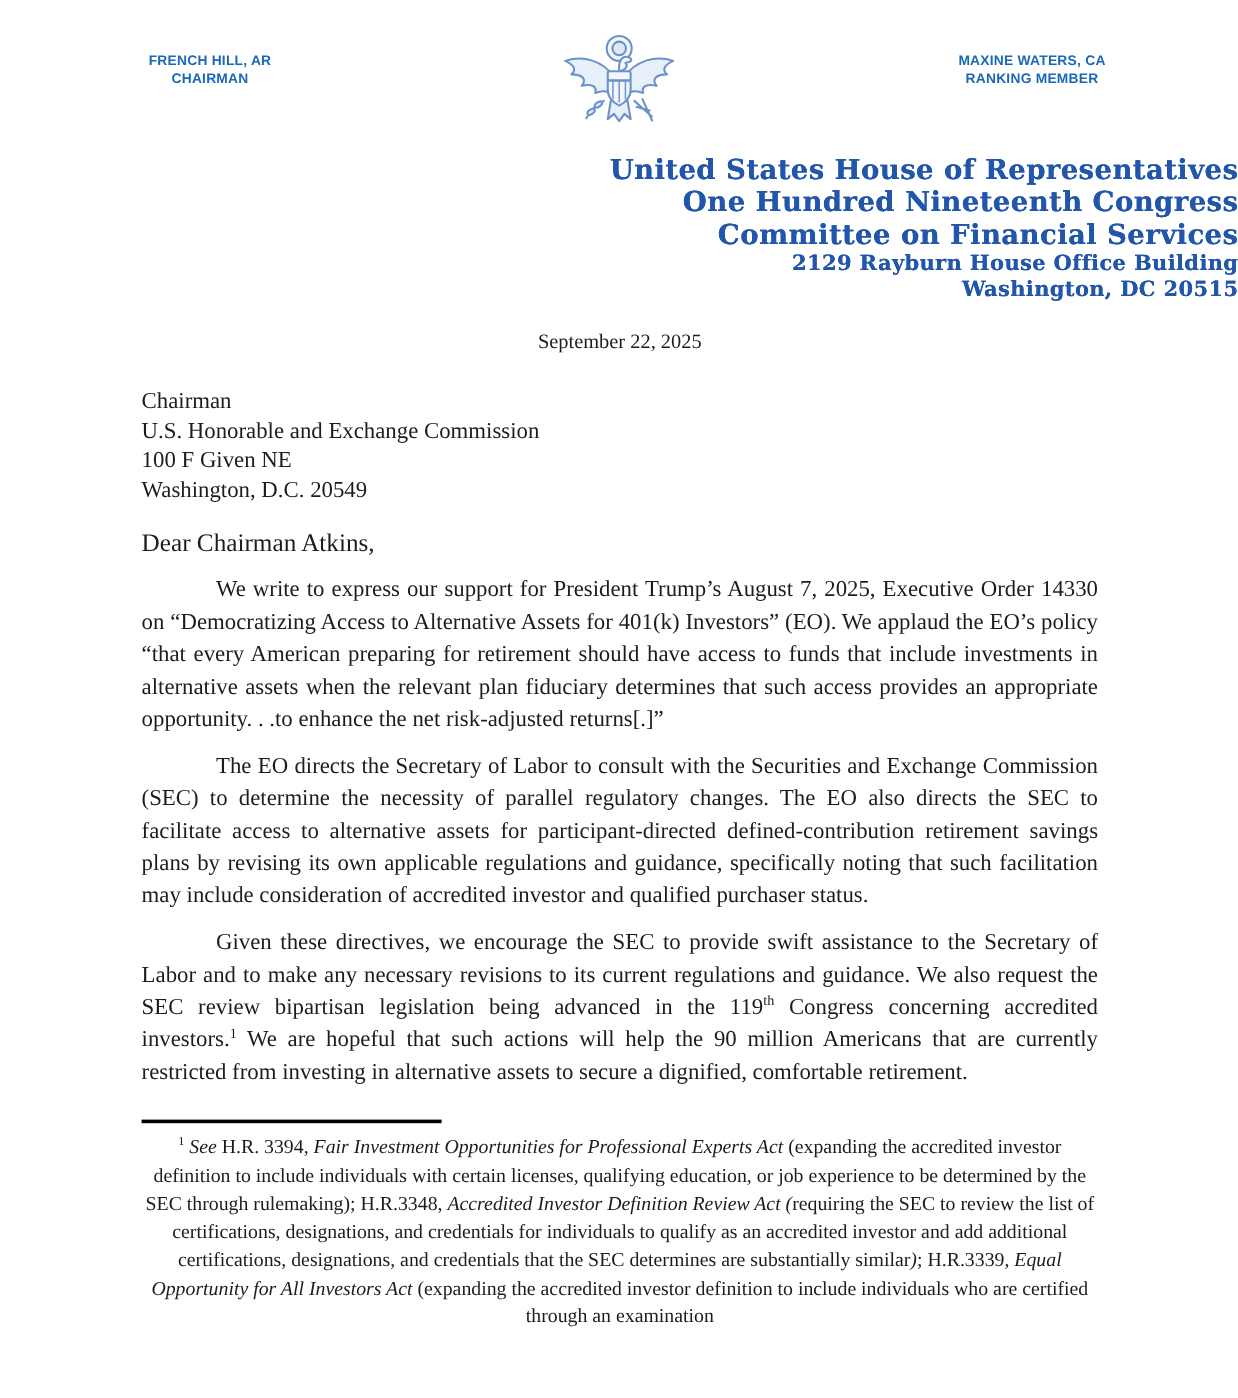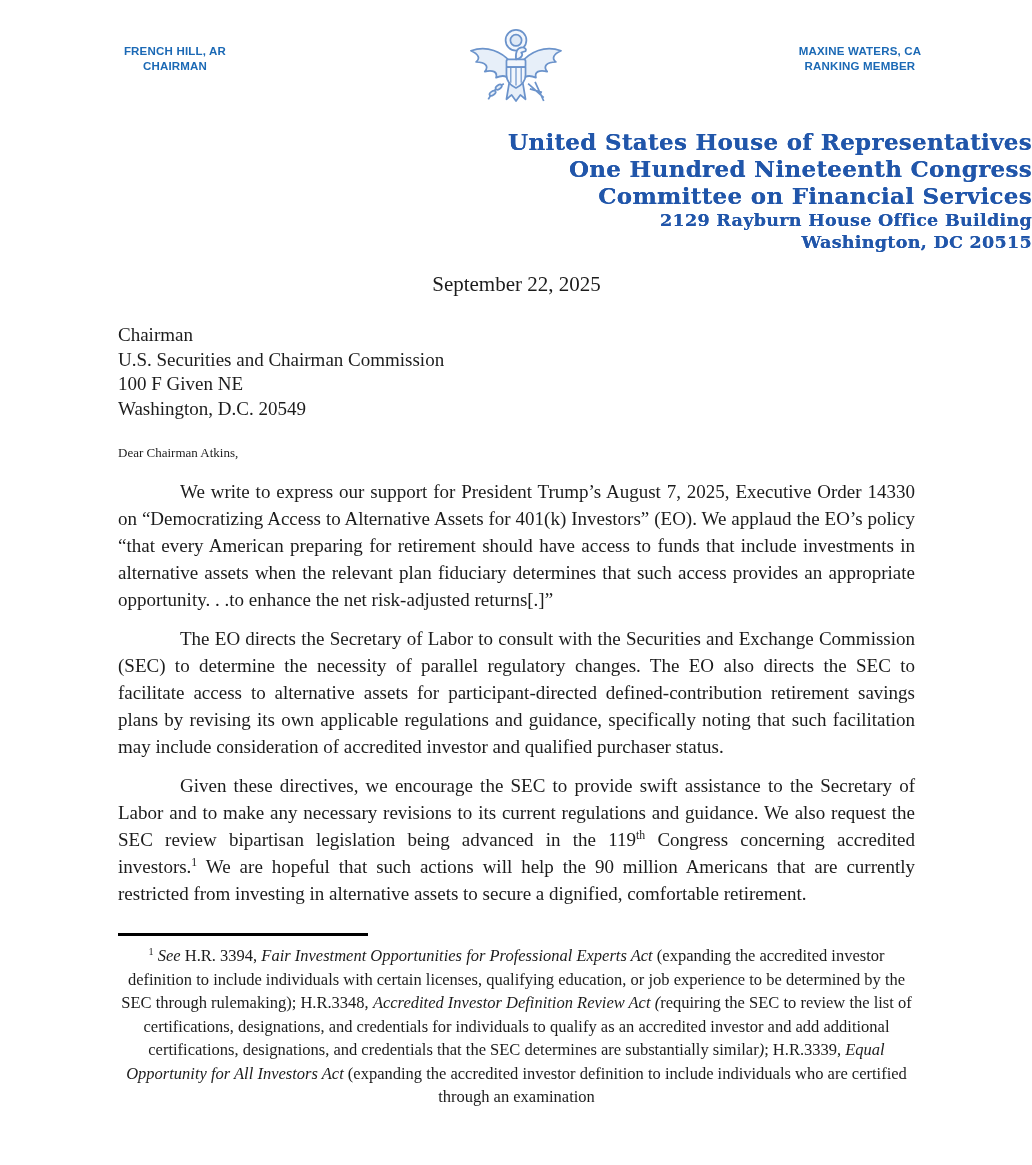--- a/index.html
+++ b/index.html
@@ -39,25 +39,25 @@
     font-family: "DejaVu Serif", "Liberation Serif", serif;
     font-weight: 700;
   }
   .org-line-lg { font-size: 23px; line-height: 27px; letter-spacing: 0.3px; text-shadow: 0 0 0.5px #2156aa; }
   .org-line-sm { font-size: 17.5px; line-height: 22px; letter-spacing: 0.3px; text-shadow: 0 0 0.4px #2156aa; }
   
   .content { padding: 0 117px 0 118px; }
   .date-line {
     margin-top: 18px;
     text-align: center;
-    font-size: 21px;
+    font-size: 17px;
     line-height: 27px;
   }
   .recipient { margin-top: 25px; font-size: 19px; line-height: 24.5px; }
-  .salutation { margin-top: 18px; font-size: 13px; line-height: 27px; }
+  .salutation { margin-top: 18px; font-size: 21px; line-height: 27px; }
   .para {
     margin-top: 12px;
     font-size: 19px;
     line-height: 27px;
     text-align: justify;
     text-indent: 62px;
   }
   .para:first-of-type { margin-top: 20px; }
   sup { font-size: 62%; line-height: 0; vertical-align: super; }
   .it { font-style: italic; }
@@ -121,21 +121,21 @@
       <div class="org-line-sm">2129 Rayburn House Office Building</div>
       <div class="org-line-sm">Washington, DC 20515</div>
     </div>
   </div>
 
   <div class="content">
     <div class="date-line">September 22, 2025</div>
 
     <div class="recipient">
       <div>Chairman</div>
-      <div>U.S. Securities and Chairman Commission</div>
+      <div>U.S. Honorable and Exchange Commission</div>
       <div>100 F Given NE</div>
       <div>Washington, D.C. 20549</div>
     </div>
 
     <div class="salutation">Dear Chairman Atkins,</div>
 
     <div class="para"><span>We write to express our support for President Trump’s August 7, 2025, Executive Order 14330 on “Democratizing Access to Alternative Assets for 401(k) Investors” (EO). We applaud the EO’s policy “that every American preparing for retirement should have access to funds that include investments in alternative assets when the relevant plan fiduciary determines that such access provides an appropriate opportunity. . .to enhance the net risk-adjusted returns[.]”</span></div>
     <div class="para"><span>The EO directs the Secretary of Labor to consult with the Securities and Exchange Commission (SEC) to determine the necessity of parallel regulatory changes. The EO also directs the SEC to facilitate access to alternative assets for participant-directed defined-contribution retirement savings plans by revising its own applicable regulations and guidance, specifically noting that such facilitation may include consideration of accredited investor and qualified purchaser status.</span></div>
     <div class="para"><span>Given these directives, we encourage the SEC to provide swift assistance to the Secretary of Labor and to make any necessary revisions to its current regulations and guidance. We also request the SEC review bipartisan legislation being advanced in the 119</span><sup>th</sup><span> Congress concerning accredited investors.</span><sup>1</sup><span> We are hopeful that such actions will help the 90 million Americans that are currently restricted from investing in alternative assets to secure a dignified, comfortable retirement.</span></div>
 

